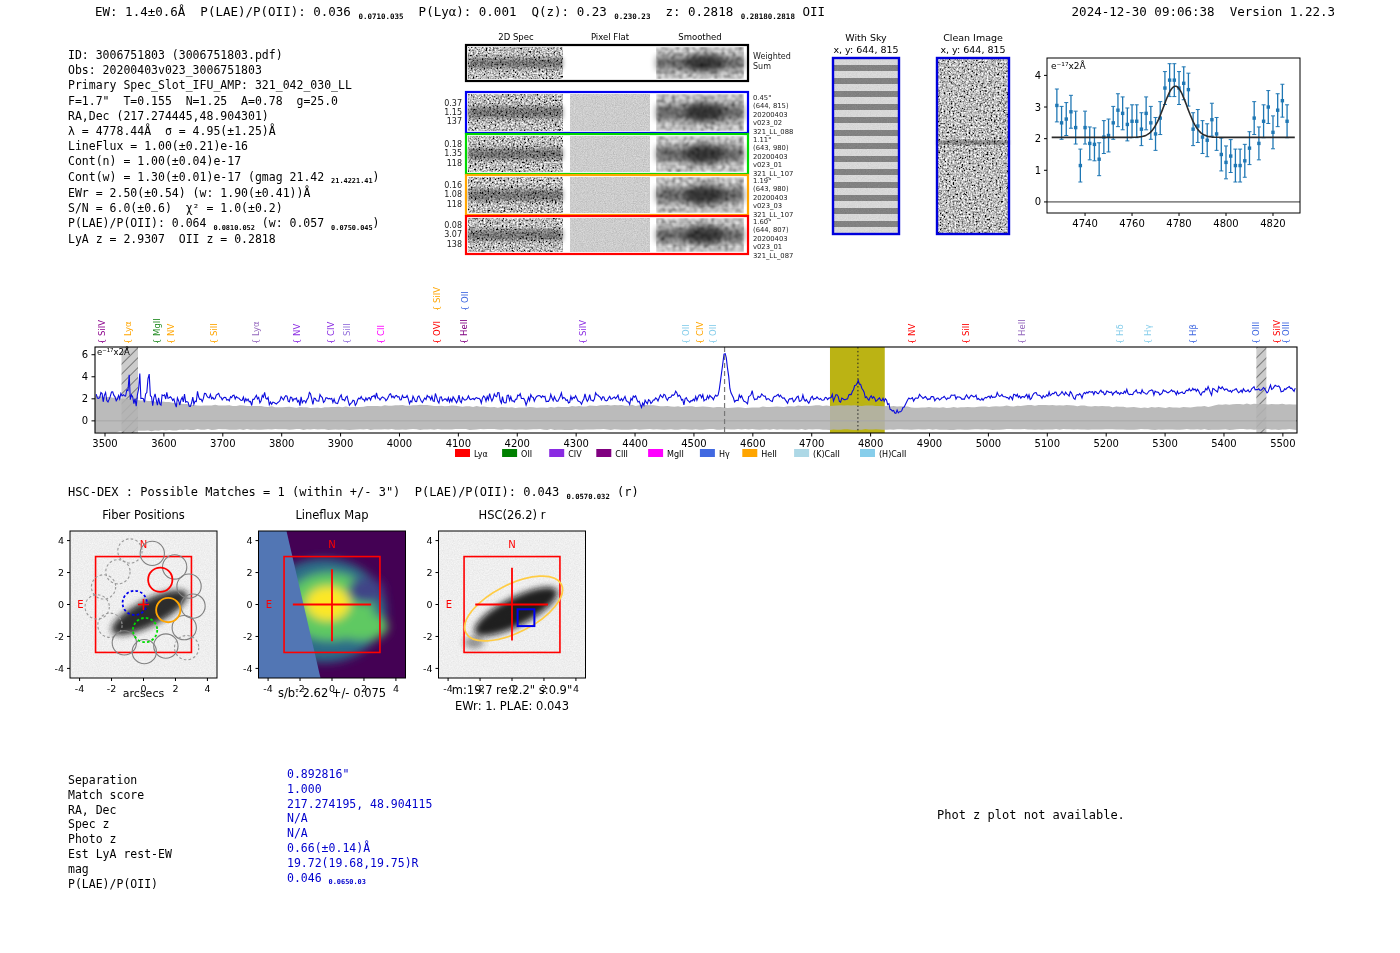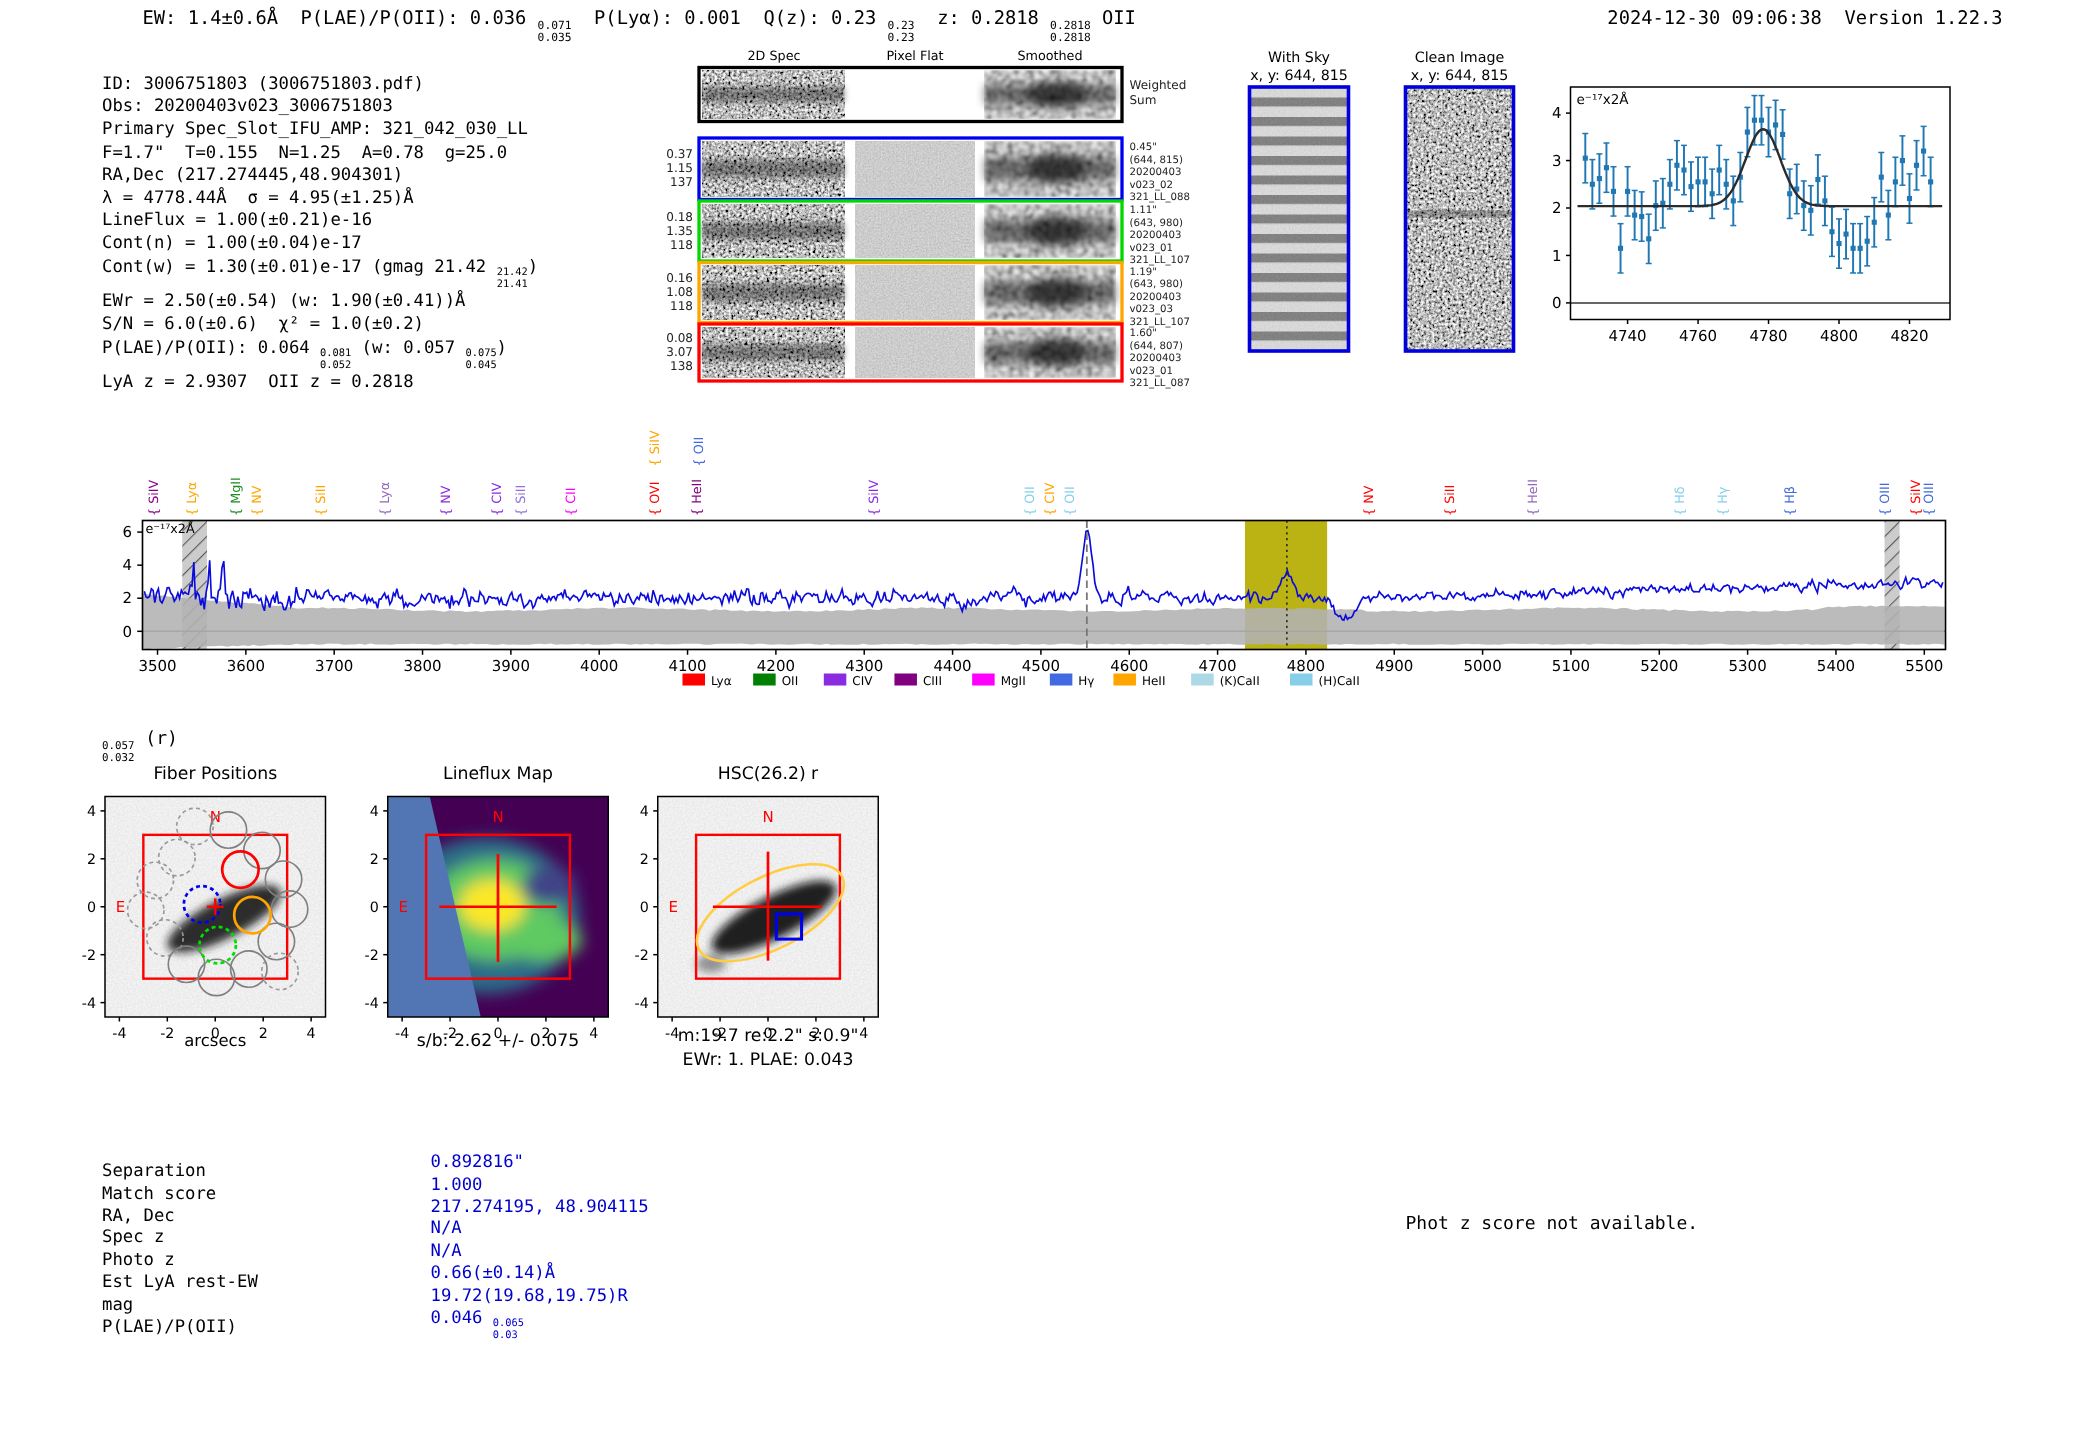--- a/index.html
+++ b/index.html
@@ -9,22 +9,22 @@
   .mono{font-family:"DejaVu Sans Mono",monospace;white-space:pre;}
   .blue{color:#0000CD;}
   #gfx{position:absolute;left:0;top:0;}
   .hdr-left{left:95px;top:4px;font-size:12.5px;}
   .hdr-right{left:1040px;top:4px;width:295px;text-align:right;font-size:12.5px;}
   .info{left:68px;top:36px;font-size:11.5px;line-height:15.2px;margin-top:12px;}
   .hscdex{left:68px;top:485px;font-size:12px;}
   .tbl-l{left:68px;top:773px;font-size:11.5px;line-height:14.8px;}
   .tbl-v{left:287px;top:767px;font-size:11.5px;line-height:14.8px;}
   .photz{left:937px;top:808px;font-size:12px;}
-  .frac{display:inline-flex;flex-direction:column;vertical-align:-0.38em;
-        font-size:0.6em;line-height:1.08;text-align:left;}
+  .frac{display:inline-flex;flex-direction:row;vertical-align:-0.38em;
+        font-size:0.6em;line-height:1.08;text-align:left;font-weight:bold;}
   .frac span{display:block;}
 </style>
 </head>
 <body>
 <div class="page">
 
 <svg id="gfx" width="1400" height="953">
   <defs>
     <filter id="fNoise" x="0%" y="0%" width="100%" height="100%">
       <feTurbulence type="fractalNoise" baseFrequency="0.55" numOctaves="2" seed="7" stitchTiles="stitch"></feTurbulence>
@@ -646,18 +646,18 @@
         <line x1="475.25" y1="604.5" x2="547.9510869565217" y2="604.5" stroke="#FF0000" stroke-width="1.8"></line>
         <rect x="517.5923913043479" y="609.2934782608696" width="16.77717391304348" height="16.77717391304348" fill="none" stroke="#0000EE" stroke-width="2"></rect>
         <text x="512" y="694" font-size="11.5" font-family="DejaVu Sans, sans-serif" fill="#000" text-anchor="middle">m:19.7 re:2.2" s:0.9"</text>
         <text x="512" y="710" font-size="11.5" font-family="DejaVu Sans, sans-serif" fill="#000" text-anchor="middle">EWr: 1. PLAE: 0.043</text>
       </g>
     </svg>
 
 <div class="abs mono hdr-left"><span>EW: 1.4±0.6Å  P(LAE)/P(OII): 0.036 </span><span class="frac"><span>0.071</span><span>0.035</span></span><span>  P(Lyα): 0.001  Q(z): 0.23 </span><span class="frac"><span>0.23</span><span>0.23</span></span><span>  z: 0.2818 </span><span class="frac"><span>0.2818</span><span>0.2818</span></span><span> OII</span></div>
 <div class="abs mono hdr-right"><span>2024-12-30 09:06:38</span>  <span>Version 1.22.3</span></div>
 <div class="abs mono info" id="info-block"><div><span>ID: 3006751803 (3006751803.pdf)</span></div><div><span>Obs: 20200403v023_3006751803</span></div><div><span>Primary Spec_Slot_IFU_AMP: 321_042_030_LL</span></div><div><span>F=1.7"  T=0.155  N=1.25  A=0.78  g=25.0</span></div><div><span>RA,Dec (217.274445,48.904301)</span></div><div><span>λ = 4778.44Å  σ = 4.95(±1.25)Å</span></div><div><span>LineFlux = 1.00(±0.21)e-16</span></div><div><span>Cont(n) = 1.00(±0.04)e-17</span></div><div><span>Cont(w) = 1.30(±0.01)e-17 (gmag 21.42 </span><span class="frac"><span>21.42</span><span>21.41</span></span><span>)</span></div><div><span>EWr = 2.50(±0.54) (w: 1.90(±0.41))Å</span></div><div><span>S/N = 6.0(±0.6)  χ² = 1.0(±0.2)</span></div><div><span>P(LAE)/P(OII): 0.064 </span><span class="frac"><span>0.081</span><span>0.052</span></span><span> (w: 0.057 </span><span class="frac"><span>0.075</span><span>0.045</span></span><span>)</span></div><div><span>LyA z = 2.9307  OII z = 0.2818</span></div></div>
-<div class="abs mono hscdex"><span class="frac"><span>0.057</span><span>0.032</span></span><span> (r)</span></div>
+<div class="abs mono hscdex"><span>HSC-DEX : Possible Matches = 1 (within +/- 3")  P(LAE)/P(OII): 0.043 </span><span class="frac"><span>0.057</span><span>0.032</span></span><span> (r)</span></div>
 <div class="abs mono tbl-l" id="match-labels"><div>Separation</div><div>Match score</div><div>RA, Dec</div><div>Spec z</div><div>Photo z</div><div>Est LyA rest-EW</div><div>mag</div><div>P(LAE)/P(OII)</div></div>
 <div class="abs mono tbl-v blue" id="match-values"><div><span>0.892816"</span></div><div><span>1.000</span></div><div><span>217.274195, 48.904115</span></div><div><span>N/A</span></div><div><span>N/A</span></div><div><span>0.66(±0.14)Å</span></div><div><span>19.72(19.68,19.75)R</span></div><div><span>0.046 </span><span class="frac"><span>0.065</span><span>0.03</span></span></div></div>
-<div class="abs mono photz">Phot z score not available.</div>
+<div class="abs mono photz">Phot z plot not available.</div>
 
 </div>
 
 </body></html>

